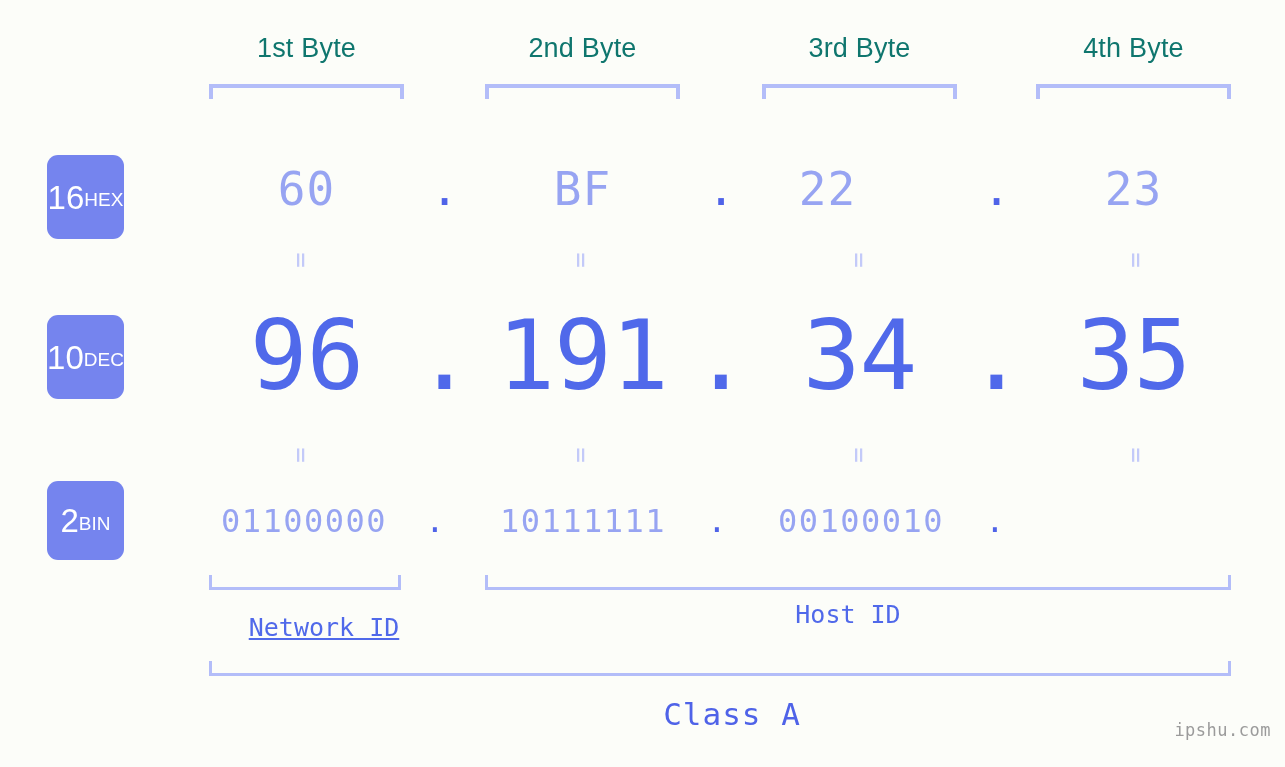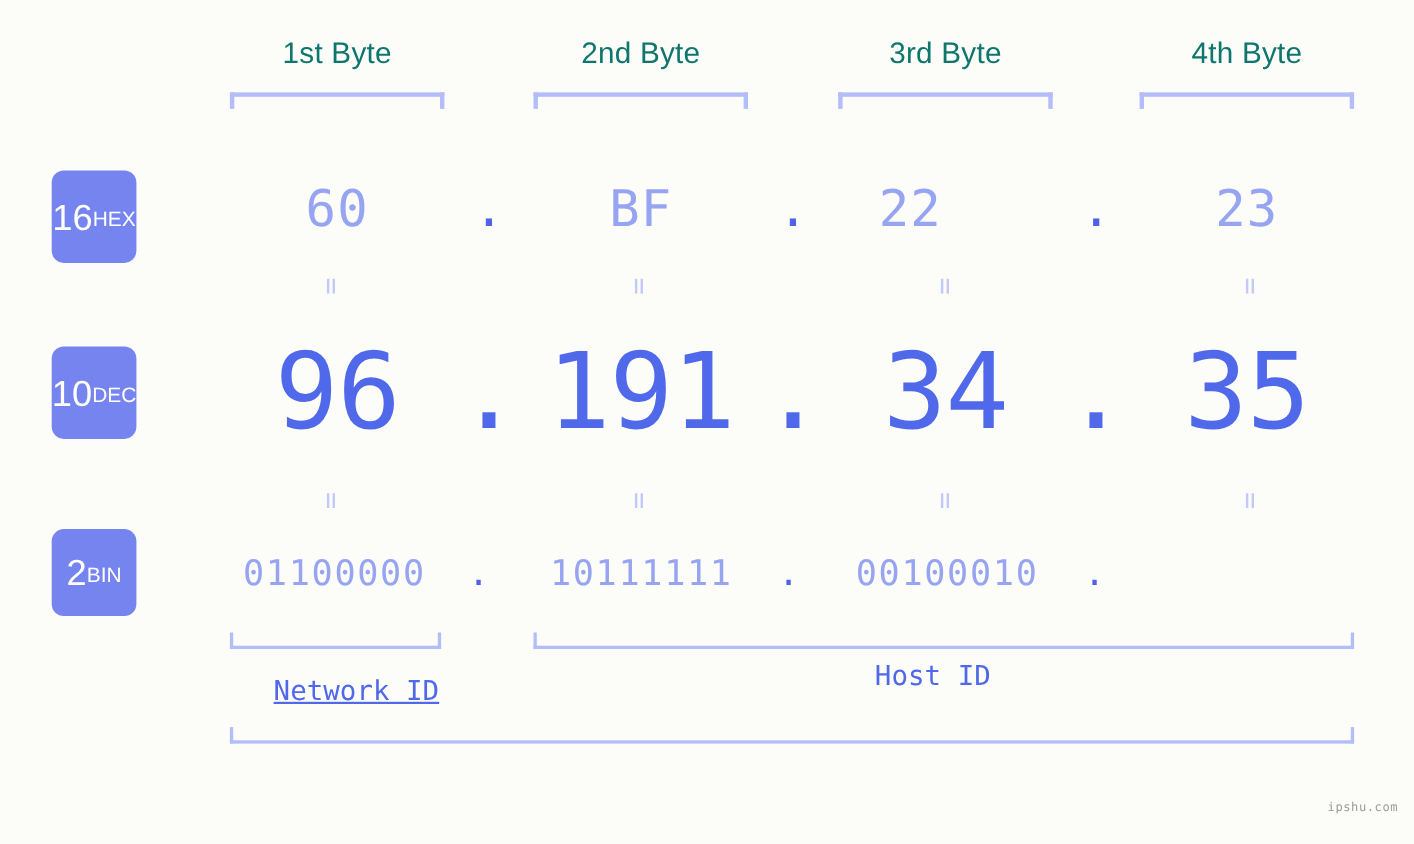--- a/index.html
+++ b/index.html
@@ -140,21 +140,21 @@
     text-align: center;
     white-space: nowrap;
     letter-spacing: 1px;
   }
 
   .watermark {
     position: absolute;
     right: 14px;
     bottom: 27px;
     font-family: "DejaVu Sans Mono", monospace;
-    font-size: 11px;
+    font-size: 17px;
     color: #9b9b9b;
     letter-spacing: 0.5px;
   }
 </style>
 </head>
 <body>
 
 <div class="stage">
 
   <div class="byte-label" style="left:209px;width:195px;">1st Byte</div>
@@ -219,16 +219,17 @@
     <div class="cell bin-dot" style="left:968px;width:54px;">.</div>
   </div>
 
   <div class="bracket-bottom" style="left:209px;top:575px;width:192px;"></div>
   <div class="bracket-bottom" style="left:485px;top:575px;width:746px;"></div>
 
   <div class="id-label" style="left:226px;top:613px;width:196px;text-decoration:underline;">Network ID</div>
   <div class="id-label" style="left:750px;top:600px;width:196px;">Host ID</div>
 
   <div class="bracket-bottom" style="left:209px;top:661px;width:1022px;"></div>
+  <div class="class-label" style="left:632px;top:696px;width:200px;">Class A</div>
 
   <div class="watermark">ipshu.com</div>
 
 </div>
 
 </body></html>

